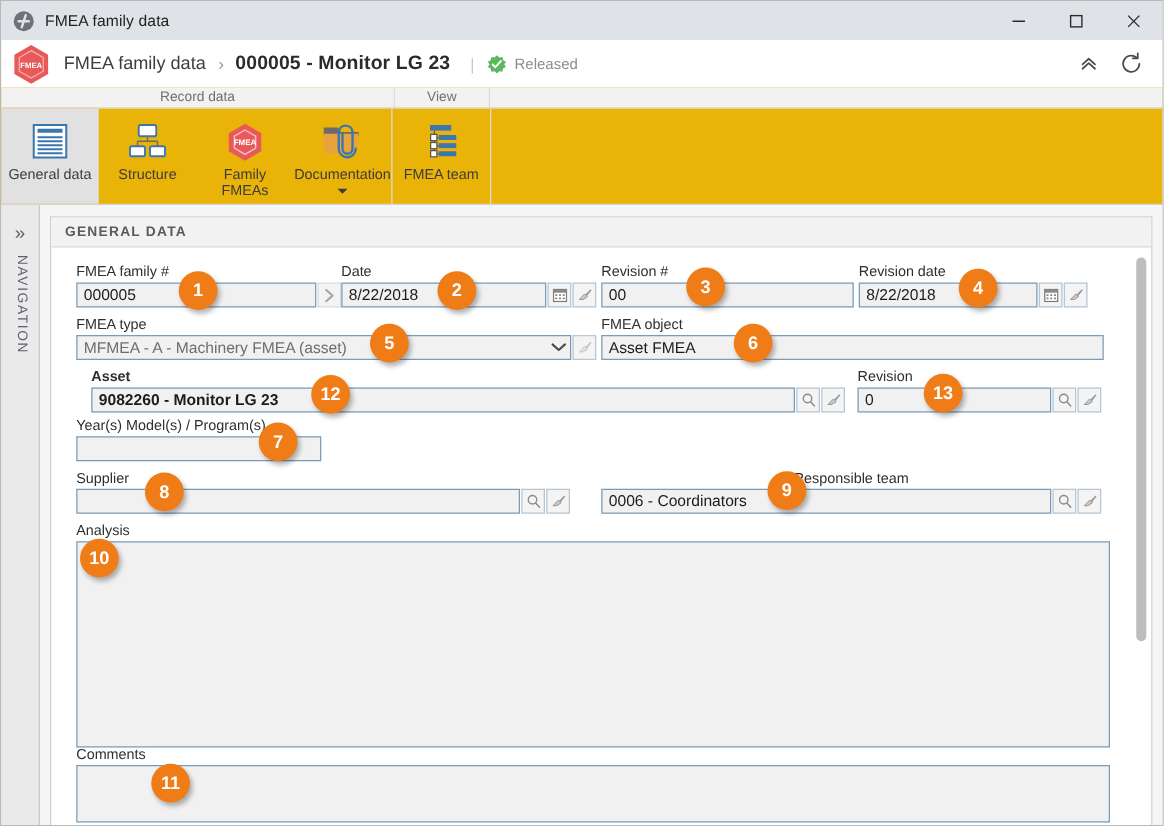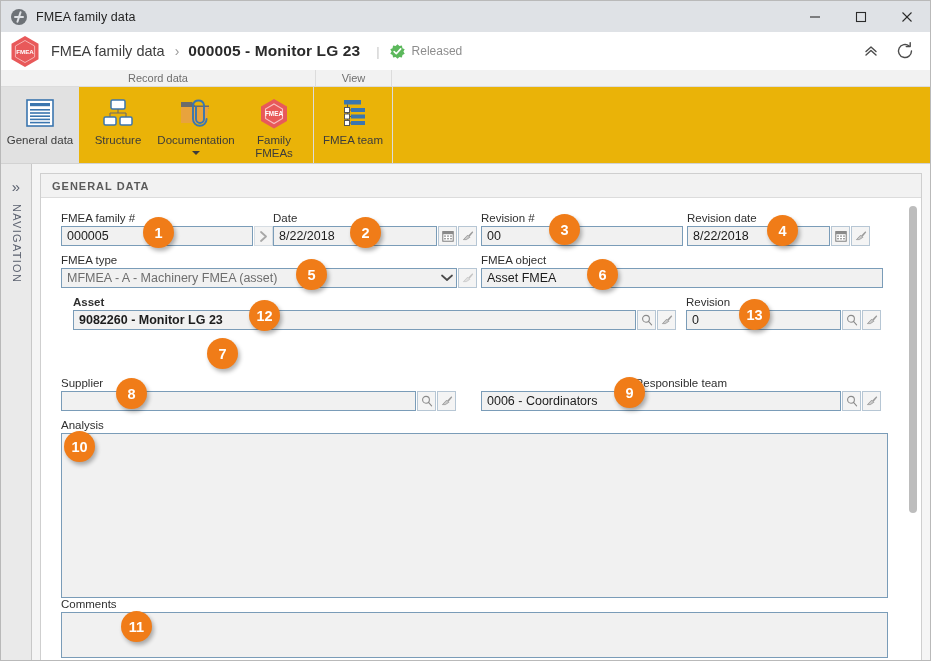--- a/index.html
+++ b/index.html
@@ -309,39 +309,39 @@
               <rect x="3" y="21" width="12" height="8" rx="1.5" fill="#ffffff" stroke="#3b76af" stroke-width="1.5"></rect>
               <rect x="19" y="21" width="12" height="8" rx="1.5" fill="#ffffff" stroke="#3b76af" stroke-width="1.5"></rect>
               <path d="M17 13 L17 17 M9 17 L25 17 M9 17 L9 21 M25 17 L25 21" stroke="#6b6b6b" stroke-width="1.1" fill="none"></path>
             </svg>
           </span>
           <span class="rlabel">Structure</span>
         </div>
 
         <div class="rbtn">
           <span class="glyph">
+            <svg width="34" height="34" viewBox="0 0 34 34">
+              <polygon points="17,3 30,10.5 30,25 17,32.5 4,25 4,10.5" fill="#e8595a"></polygon>
+              <polygon points="17,8 25.5,13 25.5,22.5 17,27.5 8.5,22.5 8.5,13" fill="none" stroke="#f8c0c0" stroke-width="1.1"></polygon>
+              <text x="17" y="20" font-family="Liberation Sans, sans-serif" font-size="6.4" font-weight="bold" fill="#ffffff" text-anchor="middle">FMEA</text>
+            </svg>
+          </span>
+          <span class="rlabel">Family FMEAs</span>
+        </div>
+
+        <div class="rbtn">
+          <span class="glyph">
             <svg width="36" height="34" viewBox="0 0 36 34">
               <path d="M3 6 L14 6 L17 9.5 L31 9.5 L31 13 L3 13 Z" fill="#6b6b6b"></path>
               <path d="M3 11 L31 11 L28 27 L3 27 Z" fill="#e8a33d"></path>
               <path d="M22 11 L22 23 a4 4 0 0 0 8 0 L30 9 a5.6 5.6 0 0 0 -11 0 L19 23 a6.8 6.8 0 0 0 13.6 0" fill="none" stroke="#3b76af" stroke-width="1.9" stroke-linecap="round" transform="translate(-4,0)"></path>
             </svg>
           </span>
           <span class="rlabel">Documentation</span>
           <span class="caret"></span>
-        </div>
-
-        <div class="rbtn">
-          <span class="glyph">
-            <svg width="34" height="34" viewBox="0 0 34 34">
-              <polygon points="17,3 30,10.5 30,25 17,32.5 4,25 4,10.5" fill="#e8595a"></polygon>
-              <polygon points="17,8 25.5,13 25.5,22.5 17,27.5 8.5,22.5 8.5,13" fill="none" stroke="#f8c0c0" stroke-width="1.1"></polygon>
-              <text x="17" y="20" font-family="Liberation Sans, sans-serif" font-size="6.4" font-weight="bold" fill="#ffffff" text-anchor="middle">FMEA</text>
-            </svg>
-          </span>
-          <span class="rlabel">Family FMEAs</span>
         </div>
       </div>
 
       <div class="ribbon-group">
         <div class="rbtn">
           <span class="glyph">
             <svg width="34" height="34" viewBox="0 0 34 34">
               <rect x="8" y="4" width="17" height="4.5" fill="#3b76af"></rect>
               <rect x="15" y="12" width="14" height="4" fill="#3b76af"></rect>
               <rect x="15" y="18.5" width="14" height="4" fill="#3b76af"></rect>
@@ -503,20 +503,26 @@
             </div>
             <div class="sidebtn">
               <svg width="13" height="12" viewBox="0 0 13 12">
                 <path d="M11.4 1.3 L7.3 5.5 L8.6 6.8 L12.2 2.2 Z" fill="#9a9a9a"></path>
                 <path d="M6.7 5.1 L8.9 7.3 L5.4 9.6 L2.4 9.6 Z" fill="#c9c9c9" stroke="#8e8e8e" stroke-width=".7"></path>
               </svg>
             </div>
           </div>
         </div>
 
+        <div class="row" style="left:20px; top:137px;">
+          <label class="flabel">Year(s) Model(s) / Program(s)</label>
+          <div class="fieldwrap">
+            <div class="tbox" style="width:196px;"></div>
+          </div>
+        </div>
 
         <div class="row" style="left:20px; top:179px;">
           <label class="flabel">Supplier</label>
           <div class="fieldwrap">
             <div class="tbox" style="width:355px;"></div>
             <div class="sidebtn">
               <svg width="12" height="12" viewBox="0 0 12 12">
                   <circle cx="5" cy="4.8" r="3.4" fill="none" stroke="#8a8a8a" stroke-width="1.1"></circle>
                   <line x1="7.5" y1="7.4" x2="10.6" y2="10.8" stroke="#8a8a8a" stroke-width="1.1" stroke-linecap="round"></line>
                 </svg>

